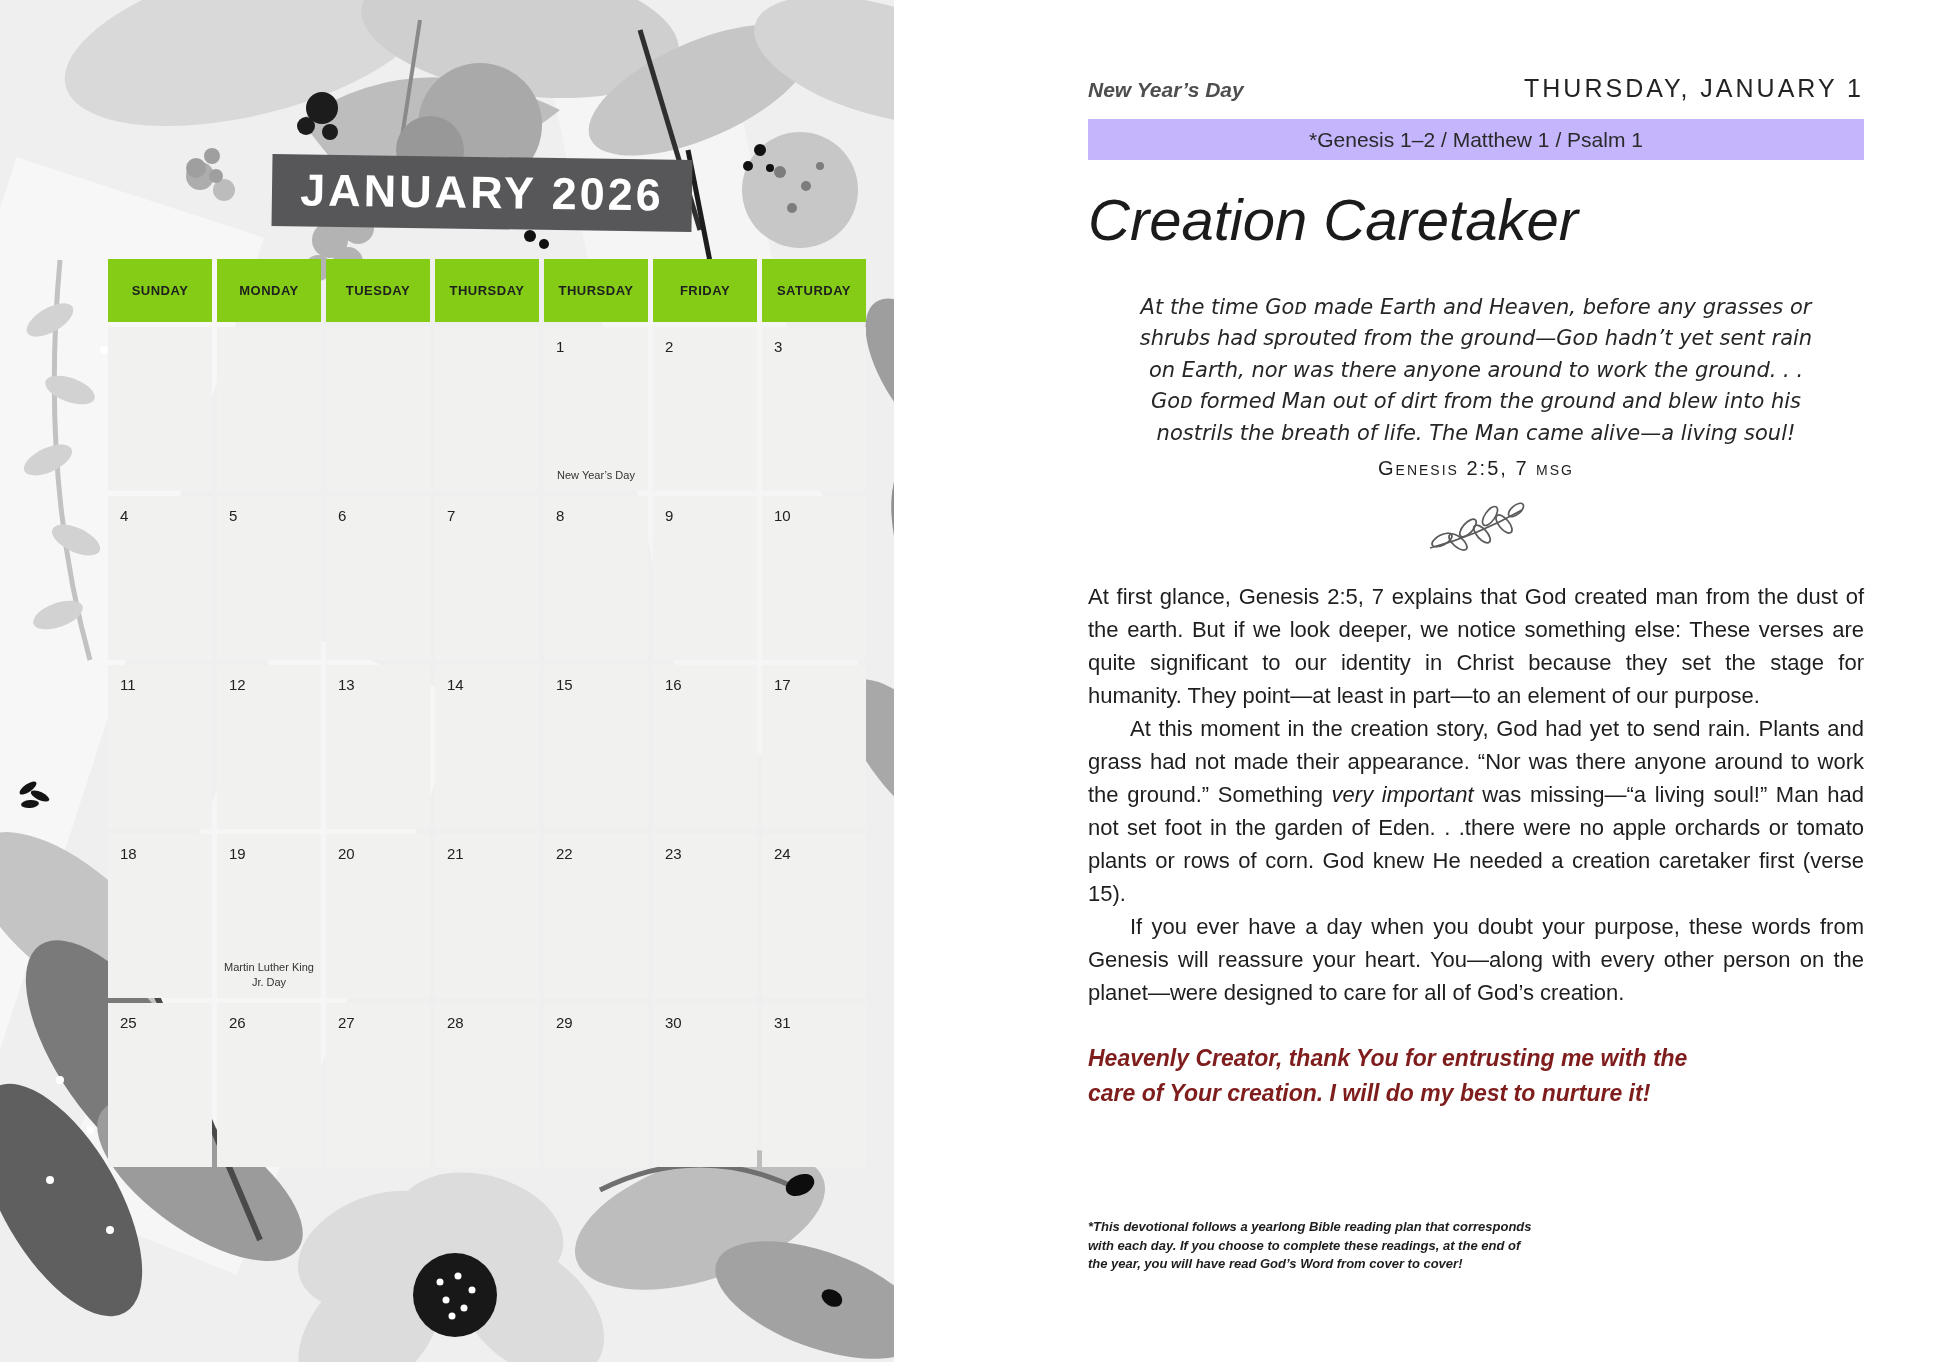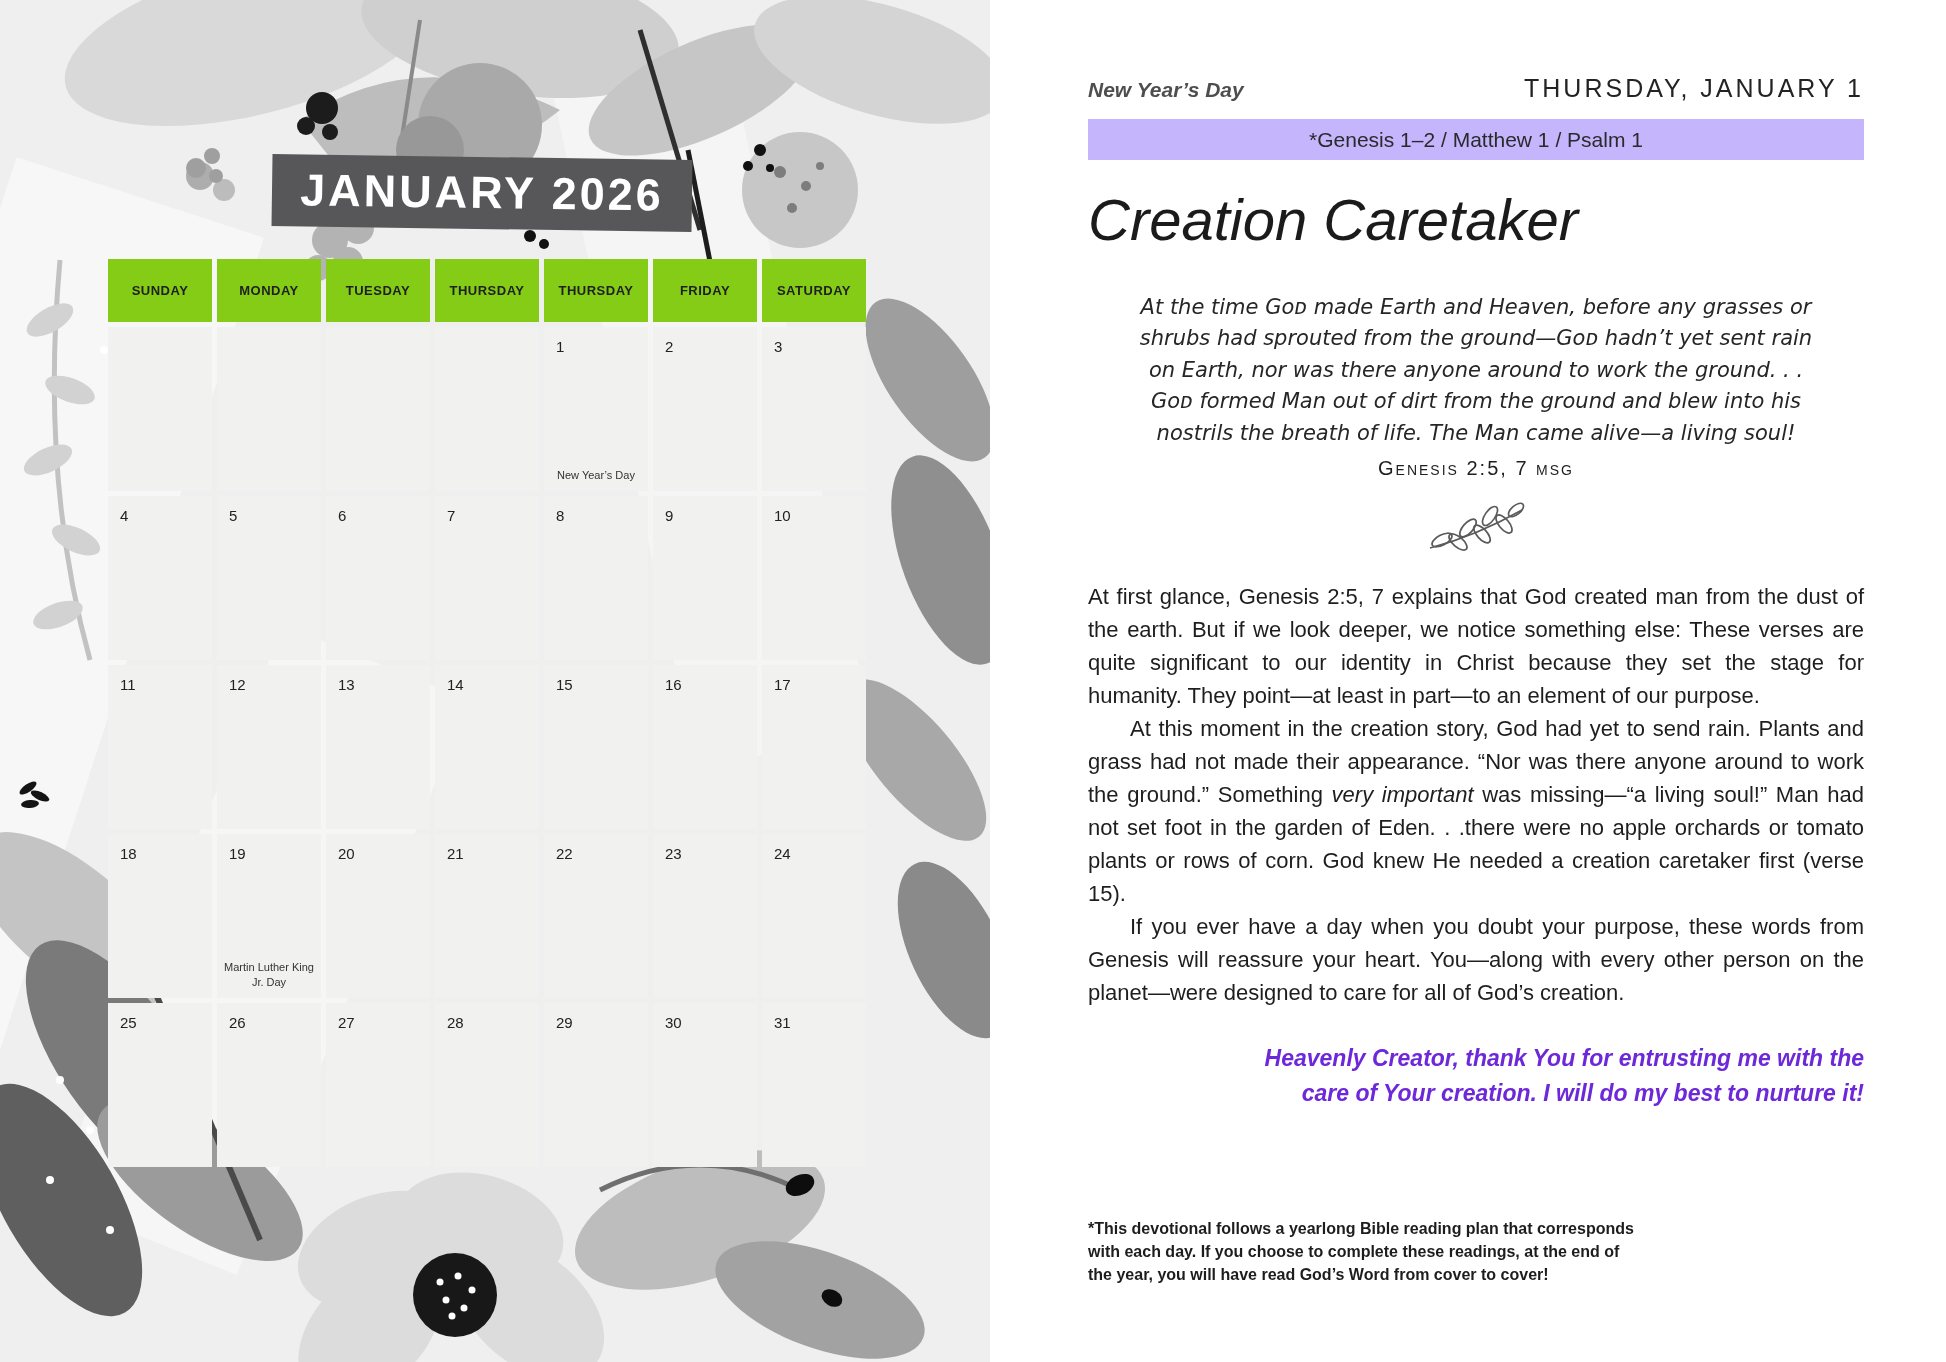--- a/index.html
+++ b/index.html
@@ -1,21 +1,21 @@
 <!DOCTYPE html>
 <html><head>
 <meta charset="utf-8">
 <style>
   html,body{margin:0;padding:0;}
   body{
     width:1946px;height:1362px;position:relative;background:#ffffff;
     font-family:"Liberation Sans",sans-serif;color:#1e1e1e;overflow:hidden;
   }
   
-  .left-page{position:absolute;left:0;top:0;width:990px;height:1362px;background:#efefef;overflow:hidden;}
+  .left-page{position:absolute;left:0;top:0;width:894px;height:1362px;background:#efefef;overflow:hidden;}
   .floral-bg{position:absolute;left:0;top:0;width:990px;height:1362px;}
   .month-banner{
     position:absolute;left:272px;top:157px;width:420px;height:72px;background:#57575a;
     display:flex;align-items:center;justify-content:center;transform:rotate(0.8deg);
     color:#ffffff;font-weight:bold;font-size:45px;letter-spacing:3px;z-index:3;
   }
   .calendar{position:absolute;left:108px;top:259px;width:758px;z-index:2;}
   .weekday-row{display:grid;grid-template-columns:repeat(7,1fr);gap:5px;}
   .weekday-cell{
     height:63px;background:#84cc16;display:flex;align-items:center;justify-content:center;
@@ -43,25 +43,25 @@
     color:#262626;white-space:pre-line;font-family:"DejaVu Sans",sans-serif;
   }
   .scripture-ref{
     text-align:center;font-variant:small-caps;letter-spacing:2px;font-size:20px;margin-top:8px;color:#1f1f1f;
   }
   .leaf-divider{display:flex;justify-content:center;margin-top:22px;}
   .body-text{margin-top:26px;font-size:22px;line-height:1.5;color:#1e1e1e;text-align:justify;}
   .body-text p{margin:0;}
   .body-text p.indent{text-indent:42px;}
   .prayer{
-    margin-top:32px;text-align:right;font-weight:bold;font-style:italic;font-size:23px;
-    line-height:1.5;white-space:pre-line;color:#6d28d9;
+    margin-top:32px;text-align:left;font-weight:bold;font-style:italic;font-size:23px;
+    line-height:1.5;white-space:pre-line;color:#7f1d1d;
   }
   .footnote{
-    margin-top:108px;font-weight:bold;font-size:16px;line-height:1.42;
+    margin-top:108px;font-weight:bold;font-style:italic;font-size:13px;line-height:1.42;
     color:#1d1d1d;white-space:pre-line;
   }
 </style>
 </head>
 <body>
 
 <div class="left-page">
 
   <svg class="floral-bg" viewBox="0 0 990 1362" xmlns="http://www.w3.org/2000/svg">
     <rect width="990" height="1362" fill="#efefef"></rect>

